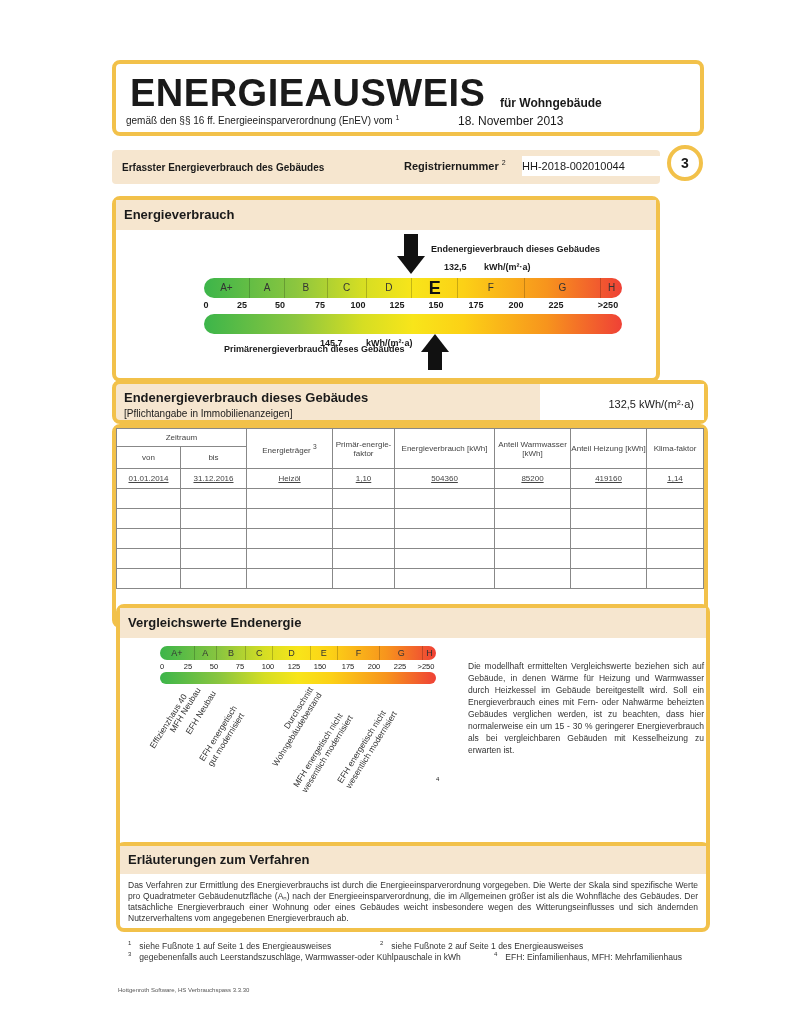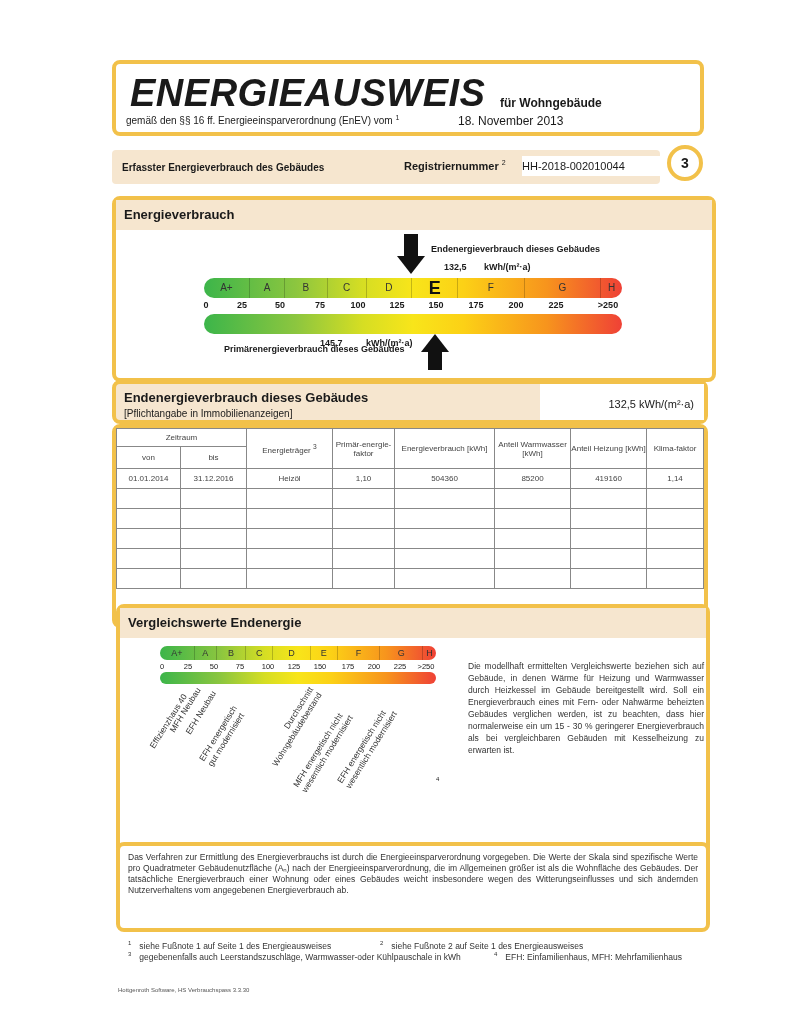--- a/index.html
+++ b/index.html
@@ -9,36 +9,36 @@
     position: relative; overflow: hidden;
   }
   .box {
     position: absolute; border: 4px solid #f2c14a; border-radius: 8px; background: #fff;
   }
   .hdr-band {
     background: #f6e6cf; font-weight: bold; font-size: 13px; padding: 6px 8px;
   }
   
   #title-box { left: 112px; top: 60px; width: 592px; height: 76px; }
-  #title-main { position: absolute; left: 14px; top: 8px; font-size: 38px; font-weight: bold; letter-spacing: 0.5px; font-style: italic; }
+  #title-main { position: absolute; left: 14px; top: 8px; font-size: 38px; font-weight: bold; letter-spacing: 0.5px; }
   #title-sub { position: absolute; left: 384px; top: 32px; font-size: 12px; font-weight: bold; }
   #title-law { position: absolute; left: 10px; top: 50px; font-size: 10px; }
   #title-law sup { font-size: 7px; }
   #title-date { position: absolute; left: 342px; top: 50px; font-size: 12px; }
 
   
   #reg-band { position: absolute; left: 112px; top: 150px; width: 548px; height: 34px; background: #f6e6cf; border-radius: 4px; }
   #reg-label { position: absolute; left: 10px; top: 12px; font-size: 10px; font-weight: bold; }
   #reg-num-label { position: absolute; left: 292px; top: 9px; font-size: 11px; font-weight: bold; }
   #reg-num-label sup { font-size: 7px; font-weight: normal; }
   #reg-num { position: absolute; left: 410px; top: 6px; width: 148px; height: 20px; background: #fff; font-size: 11px; text-align: left; line-height: 20px; }
   #page-circle { position: absolute; left: 667px; top: 145px; width: 36px; height: 36px; border: 4px solid #f2c14a; border-radius: 50%; text-align: center; line-height: 28px; font-weight: bold; font-size: 14px; background: #fff; }
 
   
-  #energy-box { left: 112px; top: 196px; width: 604px; height: 186px; }
+  #energy-box { left: 112px; top: 196px; width: 548px; height: 186px; }
   #energy-box .hdr-band { height: 30px; line-height: 18px; }
   .scale-top { position: absolute; display: flex; height: 20px; border-radius: 10px; overflow: hidden;
     background: linear-gradient(90deg, #3cb54a 0%, #8cc63f 22%, #d6de23 38%, #f8e51a 50%, #fcd116 62%, #f7941d 82%, #ef4136 100%); }
   .scale-top .cls { flex: 1; text-align: center; font-size: 10px; line-height: 20px; border-right: 1px solid rgba(0,0,0,0.2); color: #333; }
   .scale-top .cls:last-child { border-right: none; }
   .scale-bot { position: absolute; height: 20px; border-radius: 10px;
     background: linear-gradient(90deg, #3cb54a 0%, #8cc63f 22%, #d6de23 38%, #f8e51a 50%, #fcd116 62%, #f7941d 82%, #ef4136 100%); }
   .ticks { position: absolute; font-size: 9px; font-weight: bold; }
   .ticks span { position: absolute; transform: translateX(-50%); white-space: nowrap; }
   .arrow-shaft { position: absolute; background: #111; }
@@ -51,21 +51,21 @@
   #end-title { position: absolute; left: 8px; top: 6px; font-size: 13px; font-weight: bold; }
   #end-note { position: absolute; left: 8px; top: 24px; font-size: 10px; }
   #end-val { position: absolute; right: 0; top: 0; width: 164px; height: 36px; background: #fff; font-size: 11px; text-align: right; padding-right: 10px; line-height: 40px; }
 
   
   #tbl-box { left: 112px; top: 424px; width: 596px; height: 204px; }
   #tbl-box .hdr-band { height: 26px; line-height: 14px; }
   table { border-collapse: collapse; width: 100%; font-size: 8px; color: #444; }
   td, th { border: 1px solid #888; text-align: center; font-weight: normal; vertical-align: middle; }
   th { height: 20px; }
-  tbody td { height: 20px; }
+  tbody td { height: 20px; text-decoration: underline; }
 
   
   #cmp-box { left: 116px; top: 604px; width: 594px; height: 252px; }
   #cmp-box .hdr-band { height: 30px; line-height: 18px; }
   .rot { position: absolute; font-size: 8.5px; transform-origin: left bottom; transform: rotate(-58deg); white-space: nowrap; line-height: 10px; color: #333; }
   #cmp-text { position: absolute; left: 348px; top: 52px; width: 236px; font-size: 8.5px; text-align: justify; line-height: 12px; color: #333; }
   #cmp-fn { position: absolute; left: 316px; top: 168px; font-size: 6px; }
 
   
   #exp-box { left: 116px; top: 842px; width: 594px; height: 90px; }
@@ -256,20 +256,21 @@
   <div class="rot" style="left:72px; top:118px;">EFH Neubau</div>
   <div class="rot" style="left:94px; top:140px; width:70px; white-space:normal;">EFH energetisch gut modernisiert</div>
   <div class="rot" style="left:156px; top:144px; width:90px; white-space:normal; text-align:right;">Durchschnitt Wohngebäudebestand</div>
   <div class="rot" style="left:188px; top:166px; width:100px; white-space:normal;">MFH energetisch nicht wesentlich modernisiert</div>
   <div class="rot" style="left:232px; top:162px; width:100px; white-space:normal;">EFH energetisch nicht wesentlich modernisiert</div>
   <div id="cmp-fn">4</div>
   <div id="cmp-text">Die modellhaft ermittelten Vergleichswerte beziehen sich auf Gebäude, in denen Wärme für Heizung und Warmwasser durch Heizkessel im Gebäude bereitgestellt wird. Soll ein Energieverbrauch eines mit Fern- oder Nahwärme beheizten Gebäudes verglichen werden, ist zu beachten, dass hier normalerweise ein um 15 - 30 % geringerer Energieverbrauch als bei vergleichbaren Gebäuden mit Kesselheizung zu erwarten ist.</div>
 </div>
 
 <div class="box" id="exp-box">
+  <div class="hdr-band">Erläuterungen zum Verfahren</div>
   <div id="exp-text">Das Verfahren zur Ermittlung des Energieverbrauchs ist durch die Energieeinsparverordnung vorgegeben. Die Werte der Skala sind spezifische Werte pro Quadratmeter Gebäudenutzfläche (Aₙ) nach der Energieeinsparverordnung, die im Allgemeinen größer ist als die Wohnfläche des Gebäudes. Der tatsächliche Energieverbrauch einer Wohnung oder eines Gebäudes weicht insbesondere wegen des Witterungseinflusses und sich ändernden Nutzerverhaltens vom angegebenen Energieverbrauch ab.</div>
 </div>
 
 <div class="fn" style="left:128px; top:940px;"><sup>1</sup><span>siehe Fußnote 1 auf Seite 1 des Energieausweises</span></div>
 <div class="fn" style="left:380px; top:940px;"><sup>2</sup><span>siehe Fußnote 2 auf Seite 1 des Energieausweises</span></div>
 <div class="fn" style="left:128px; top:951px;"><sup>3</sup><span>gegebenenfalls auch Leerstandszuschläge, Warmwasser-oder Kühlpauschale in kWh</span></div>
 <div class="fn" style="left:494px; top:951px;"><sup>4</sup><span>EFH: Einfamilienhaus, MFH: Mehrfamilienhaus</span></div>
 <div id="software">Hottgenroth Software, HS Verbrauchspass 3.3.30</div>
 
 </body></html>

